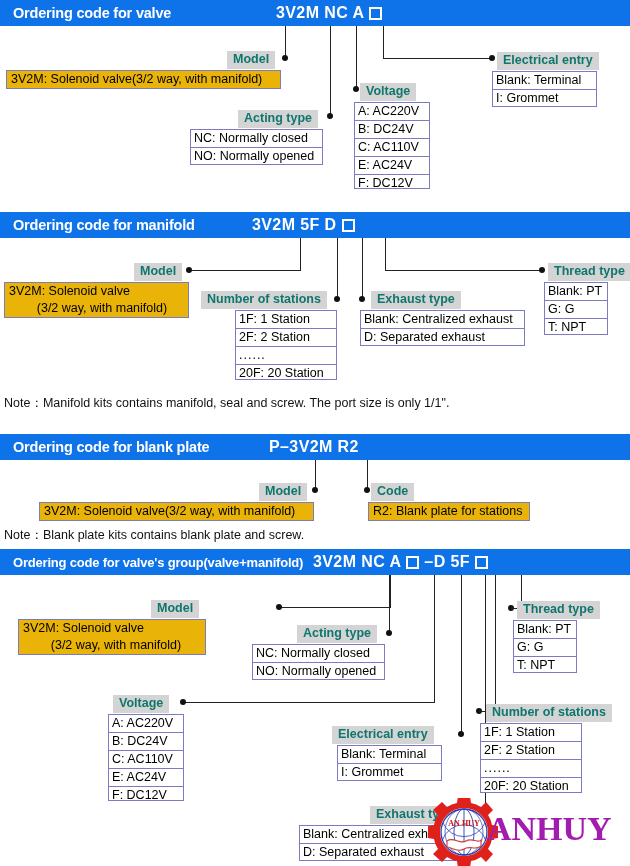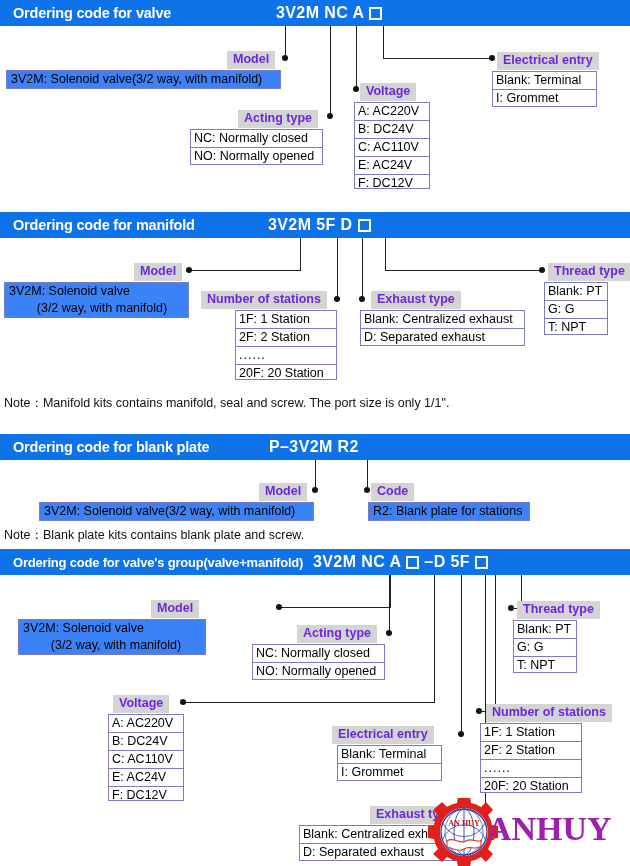--- a/index.html
+++ b/index.html
@@ -30,21 +30,21 @@
     background:transparent;
   }
 
   
   .vline{position:absolute;width:1px;background:#222;}
   .hline{position:absolute;height:1px;background:#222;}
   .dot{position:absolute;width:6px;height:6px;border-radius:50%;background:#111;}
 
   
   .lab{
-    position:absolute;background:#d4d4d4;color:#6d28d9;
+    position:absolute;background:#d4d4d4;color:#0f766e;
     font-weight:bold;font-size:12.5px;white-space:nowrap;
     padding:1px 6px 2px 6px;line-height:15px;
   }
 
   
   .obox{
     position:absolute;border:1px solid #7b7bc4;box-sizing:border-box;
     background:#ffffff;
   }
   .obox .row{
@@ -52,21 +52,21 @@
     font-size:12.5px;line-height:17px;height:17px;
     padding:0 3px;white-space:nowrap;color:#000;
     overflow:hidden;
   }
   .obox .row:last-child{border-bottom:none;}
   .obox .row.dots{letter-spacing:1px;}
 
   
   .mbox{
     position:absolute;border:1px solid #7b7bc4;box-sizing:border-box;
-    background:#3b82f6;font-size:12.5px;line-height:17px;
+    background:#eab308;font-size:12.5px;line-height:17px;
     padding:0 4px;white-space:pre;color:#000;
   }
 
   
   .note{
     position:absolute;font-size:12.5px;color:#111;white-space:nowrap;
   }
 
   
   .logo{position:absolute;}
@@ -117,21 +117,21 @@
 
 <div class="lab" style="top:52px;left:497px;">Electrical entry</div>
 <div class="obox" style="top:71px;left:492px;width:105px;height:36px;">
   <div class="row">Blank: Terminal</div>
   <div class="row">I: Grommet</div>
 </div>
 
 <div class="bar" style="top:212px;">
   <span class="bar-title">Ordering code for manifold</span>
 </div>
-<div class="bar-code" style="top:216px;left:268px;">
+<div class="bar-code" style="top:216px;left:252px;">
   <span>3V2M 5F D</span>
   <span class="sq"></span>
 </div>
 
 <div class="vline" style="left:300px;top:238px;height:33px;"></div>
 <div class="hline" style="left:190px;top:270px;width:111px;"></div>
 <div class="dot" style="left:186px;top:267px;"></div>
 
 <div class="vline" style="left:337px;top:238px;height:61px;"></div>
 <div class="dot" style="left:334px;top:296px;"></div>

